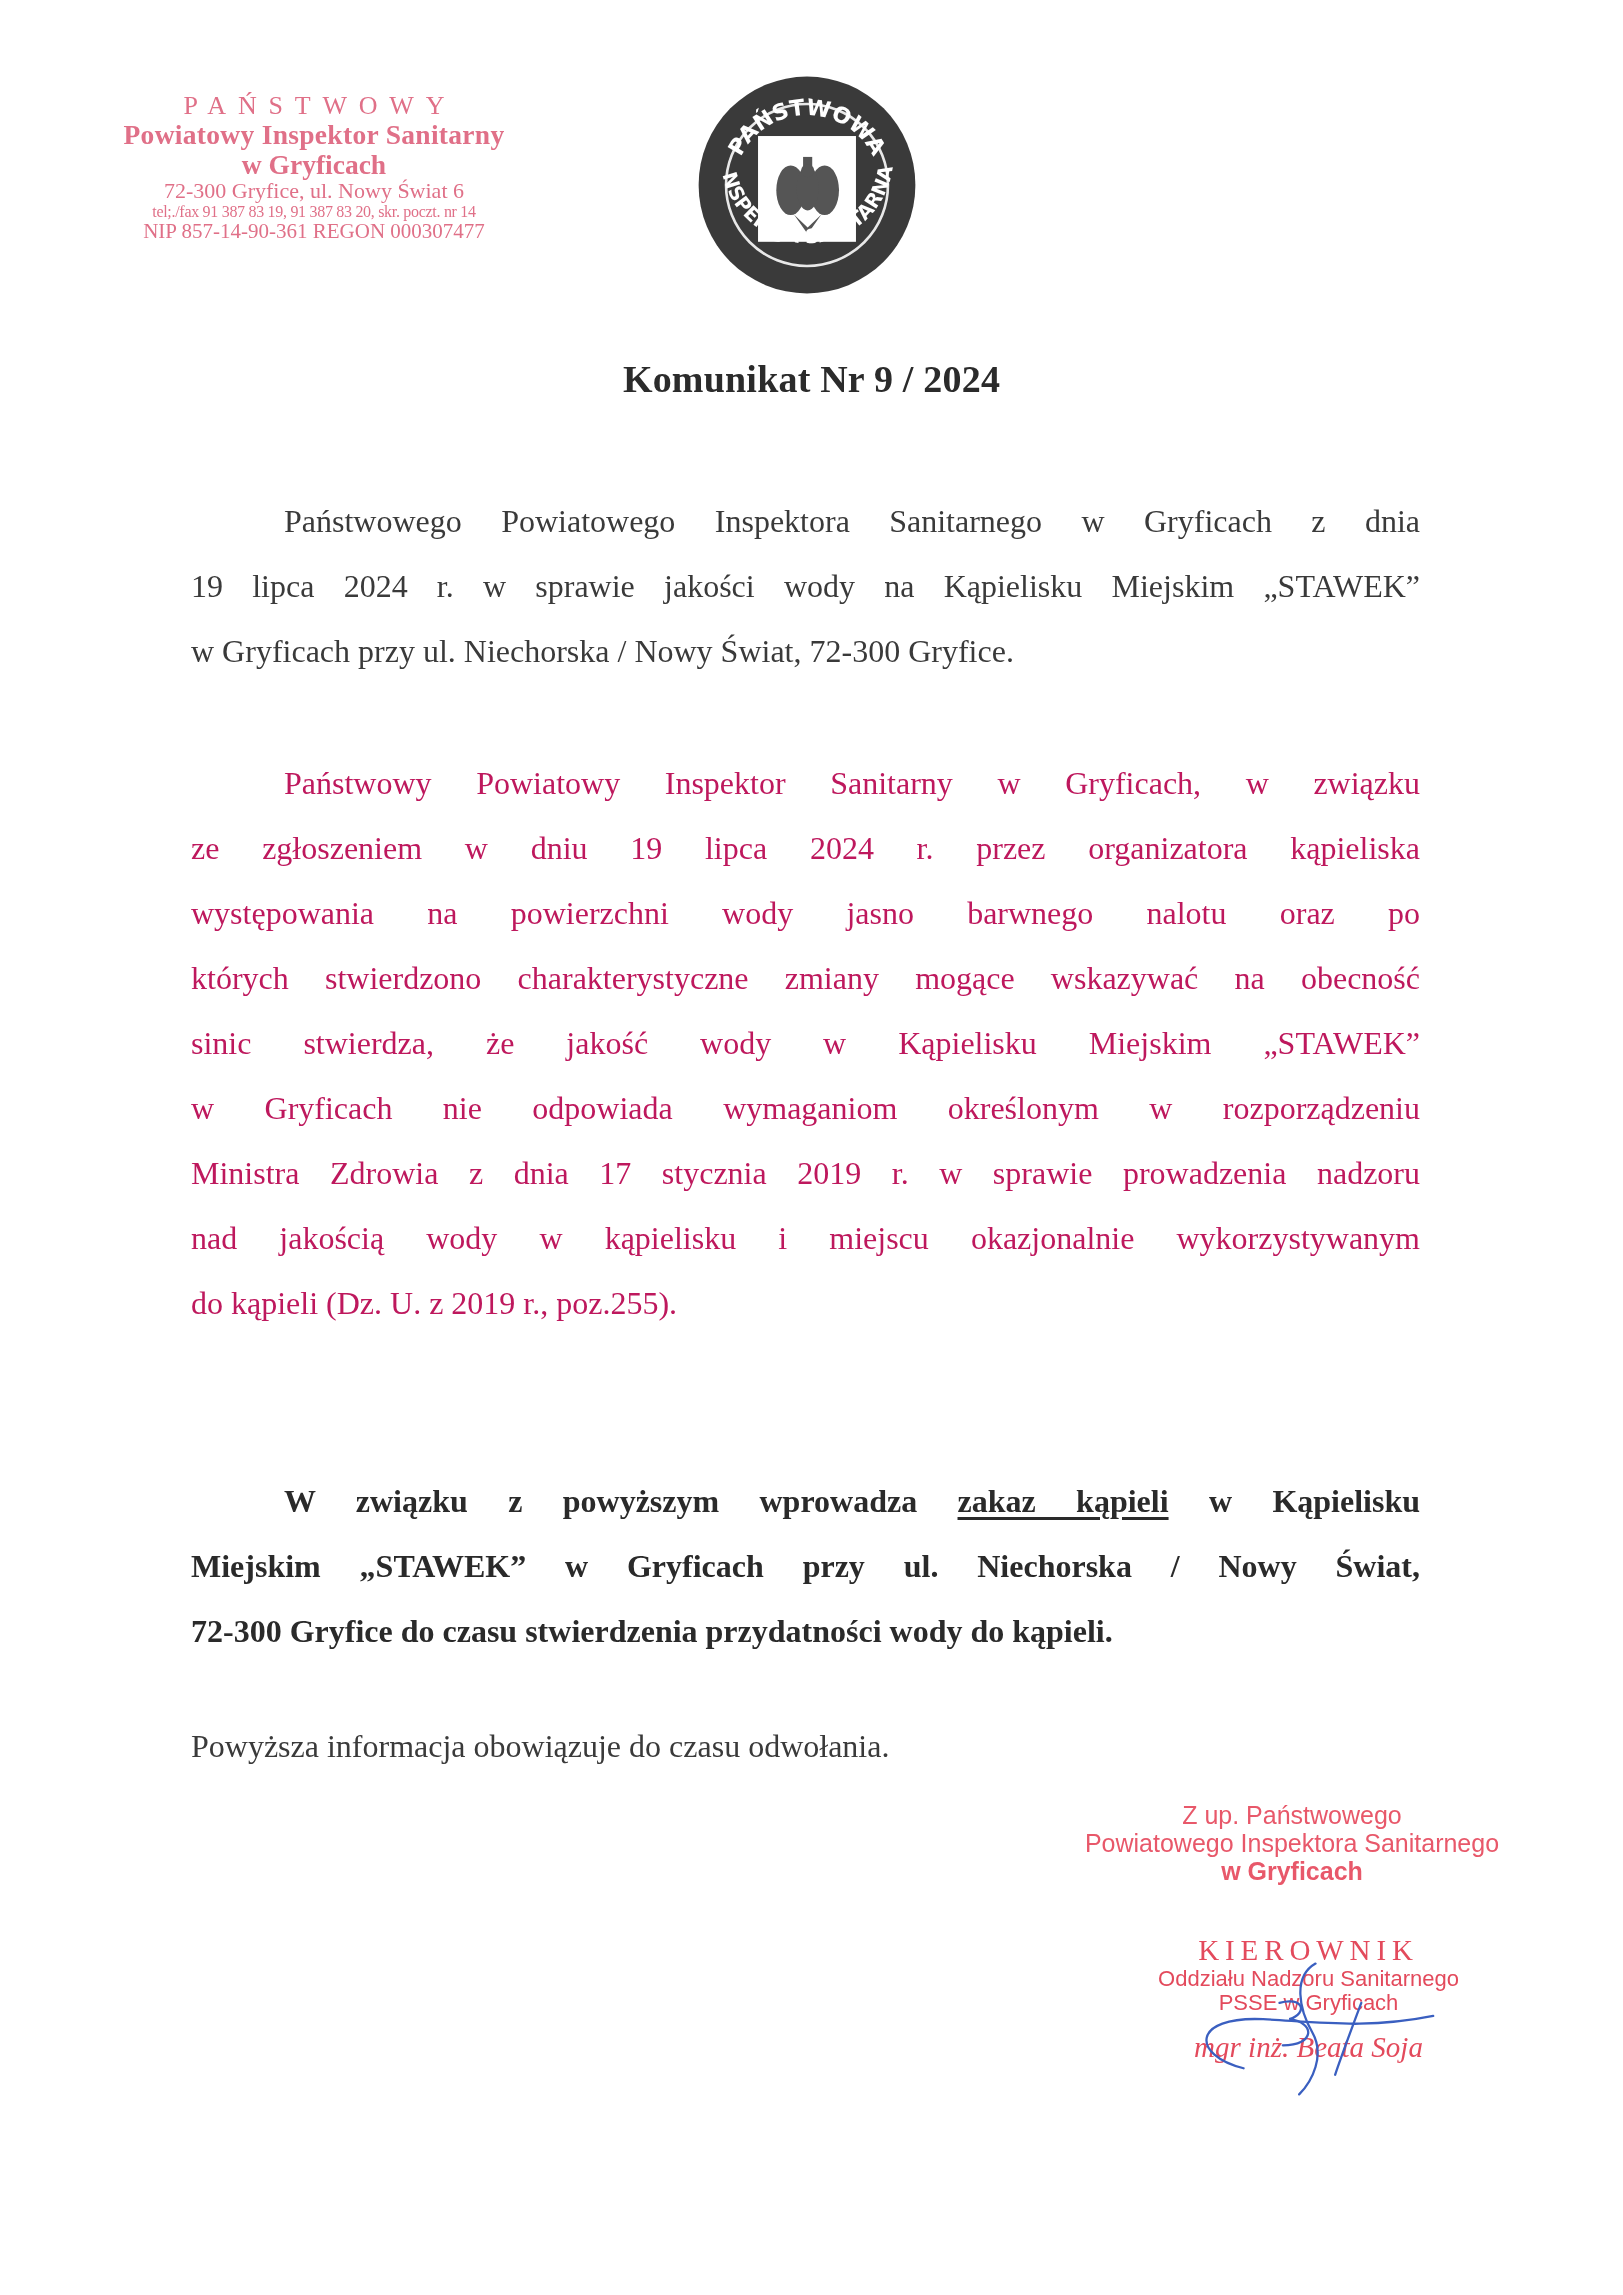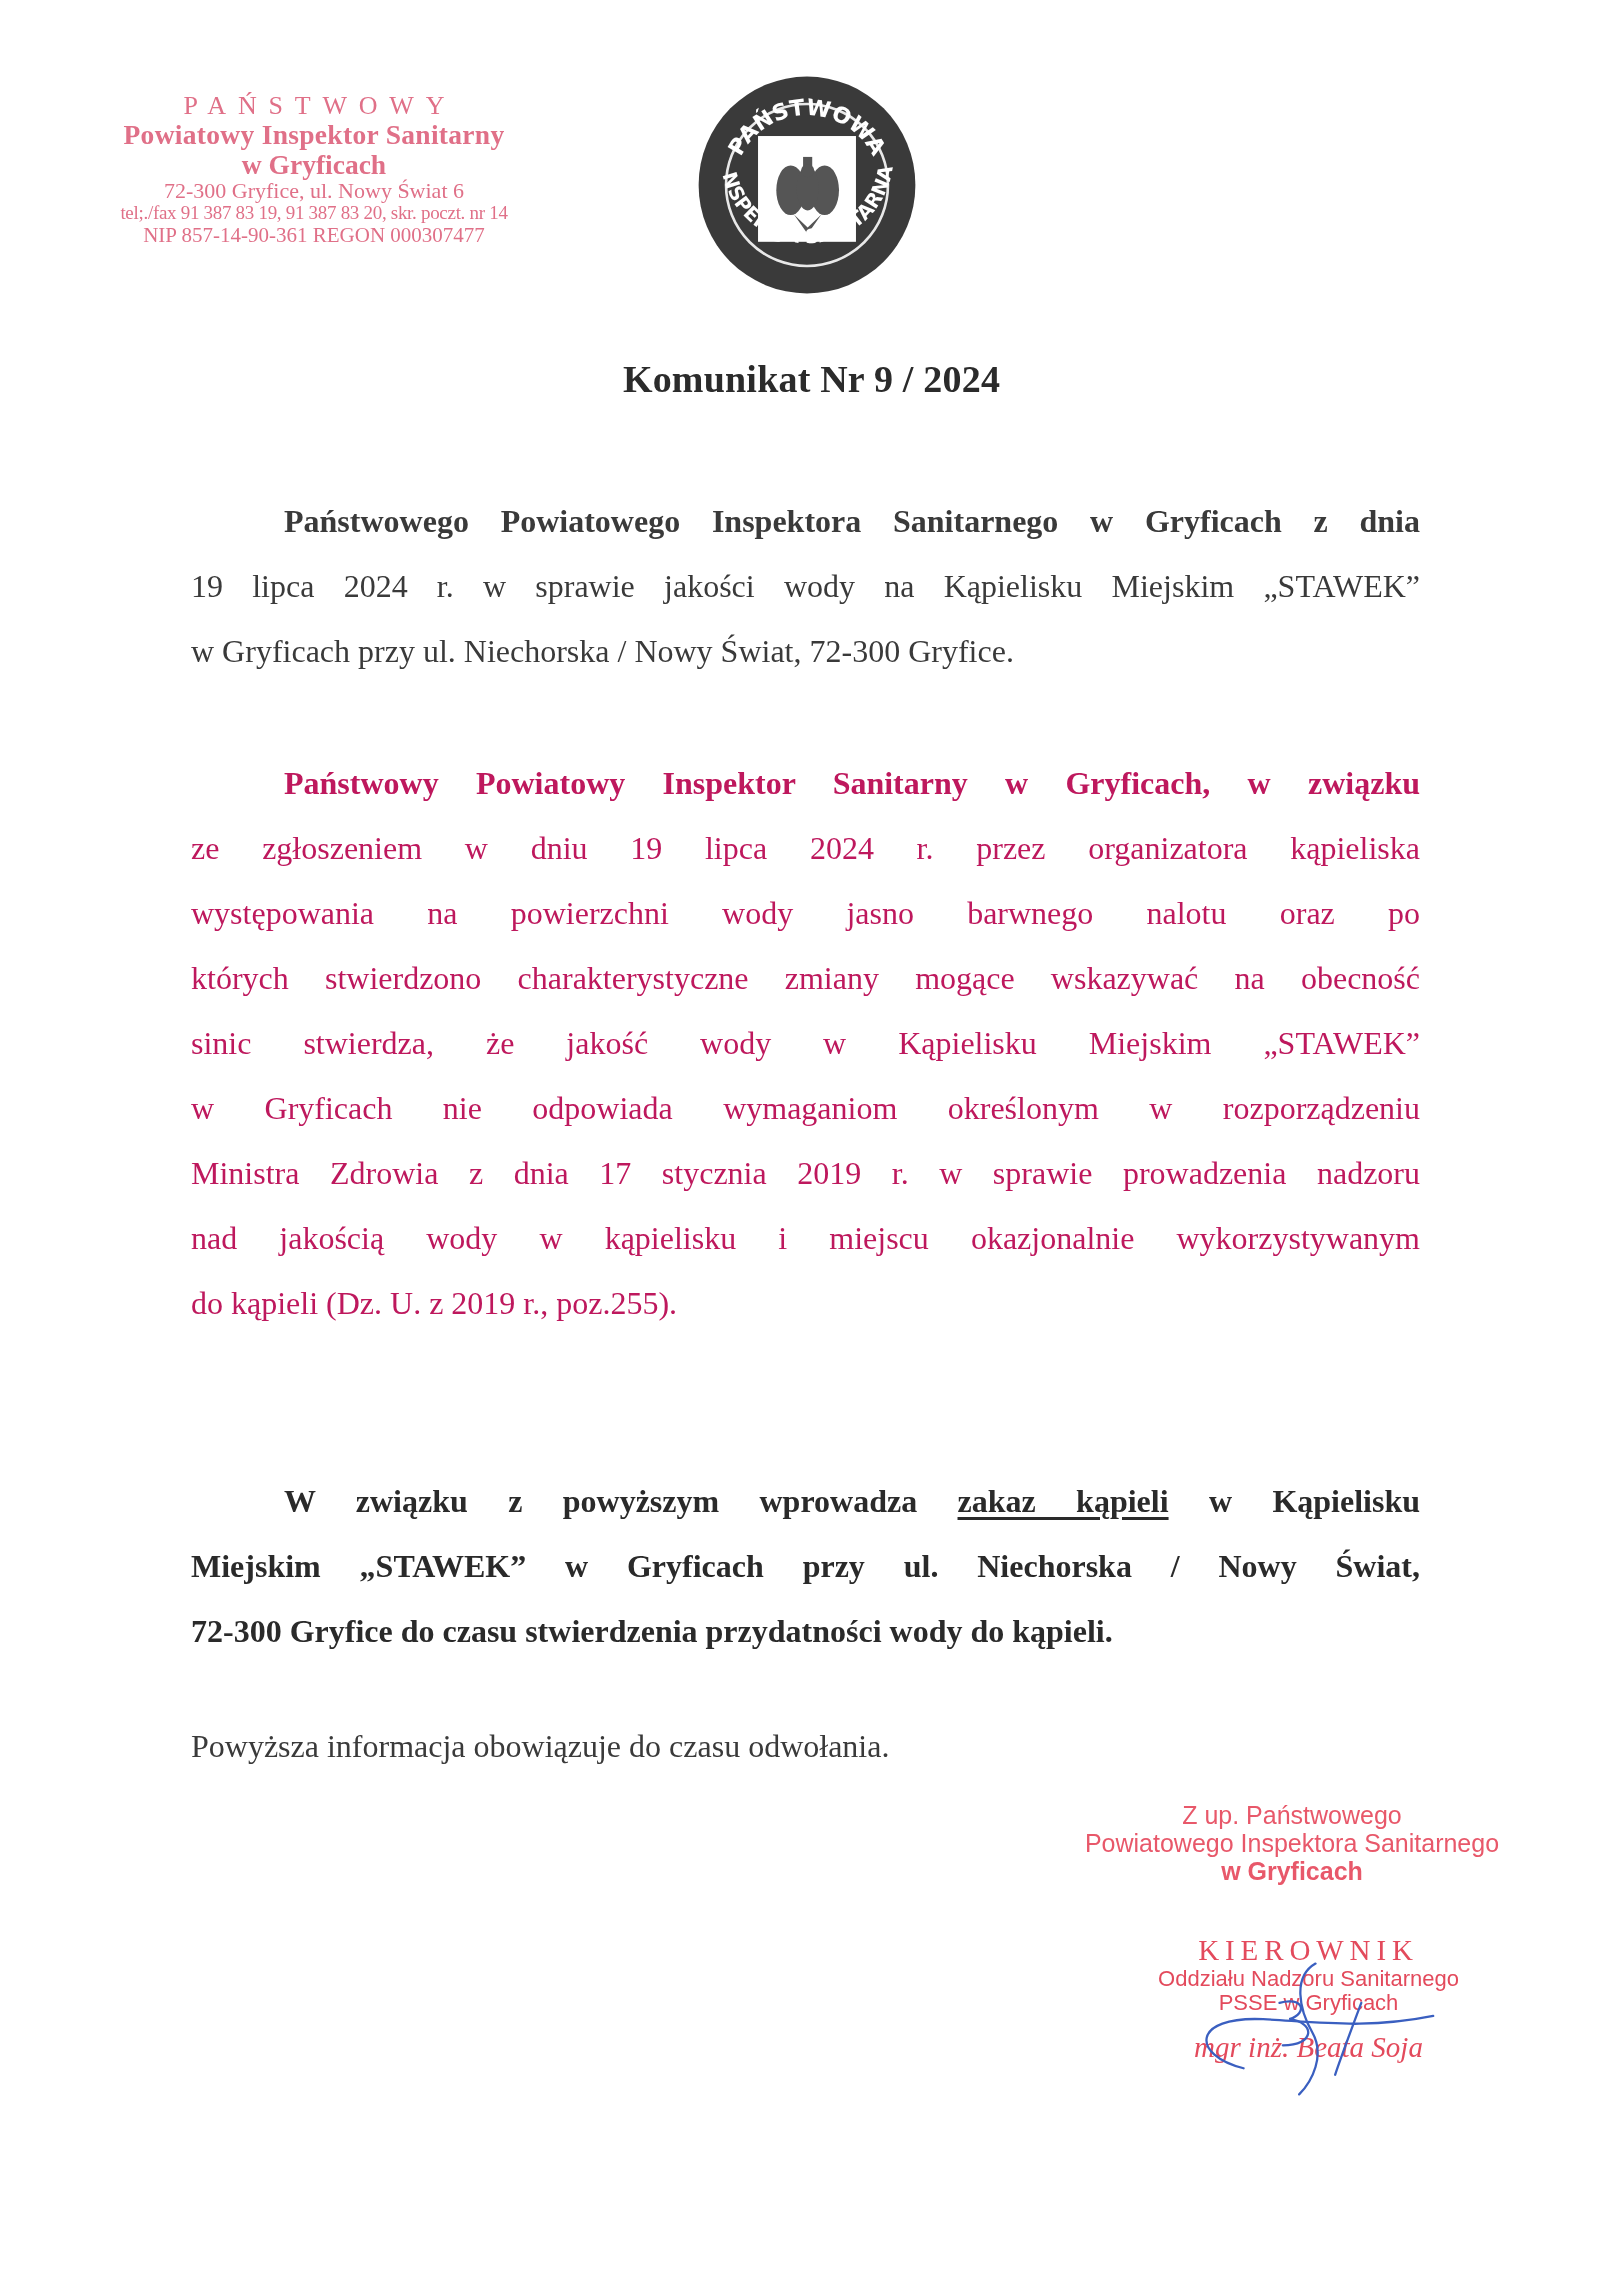--- a/index.html
+++ b/index.html
@@ -4,33 +4,33 @@
 <style>
   html, body { margin: 0; padding: 0; background: #ffffff; }
   body { width: 1623px; height: 2295px; position: relative; overflow: hidden; font-family: "Liberation Serif", "DejaVu Serif", serif; color: #2b2b2b; }
 
   
   .stamp-header { position: absolute; left: 98px; top: 92px; width: 432px; text-align: center; color: #e07088; line-height: 1.08; }
   .stamp-header .l1 { font-size: 26px; letter-spacing: 11.8px; font-weight: normal; margin-left: 11.8px; }
   .stamp-header .l2 { font-size: 27.5px; font-weight: bold; letter-spacing: 0.3px; text-align: center; }
   .stamp-header .l3 { font-size: 27.5px; font-weight: bold; }
   .stamp-header .l4 { font-size: 22px; }
-  .stamp-header .l5 { font-size: 19px; letter-spacing: -0.3px; }
+  .stamp-header .l5 { font-size: 16px; letter-spacing: -0.3px; }
   .stamp-header .l6 { font-size: 21px; }
 
   
   .seal { position: absolute; left: 696px; top: 74px; width: 222px; height: 222px; }
 
   
   .doc-title { position: absolute; left: 0; width: 1623px; top: 357px; text-align: center; font-size: 38px; font-weight: bold; color: #2b2b2b; letter-spacing: 0.2px; }
 
   .body-block { position: absolute; left: 191px; width: 1229px; font-size: 32px; line-height: 65px; color: #3a3a3a; text-align: justify; }
   .body-block .line { display: block; height: 65px; white-space: nowrap; text-align-last: justify; }
   .body-block .line.last { text-align-last: left; }
-  .body-block .line.indent { padding-left: 93px; font-weight: bold; }
+  .body-block .line.indent { padding-left: 93px; }
 
   .p1 { top: 489px; }
   .p2 { top: 751px; color: #be185d; }
   .p3 { top: 1469px; font-weight: bold; color: #2a2a2a; }
   .p3 u { text-decoration: underline; text-decoration-thickness: 3.3px; text-underline-offset: 5.2px; }
   .p4 { top: 1714px; color: #3a3a3a; }
 
   
   .stamp-sign-top { position: absolute; left: 1073px; top: 1801px; width: 438px; text-align: center; color: #e8586a; font-family: "Liberation Sans", "DejaVu Sans", sans-serif; line-height: 1.12; }
   .stamp-sign-top .s1 { font-size: 25px; }

